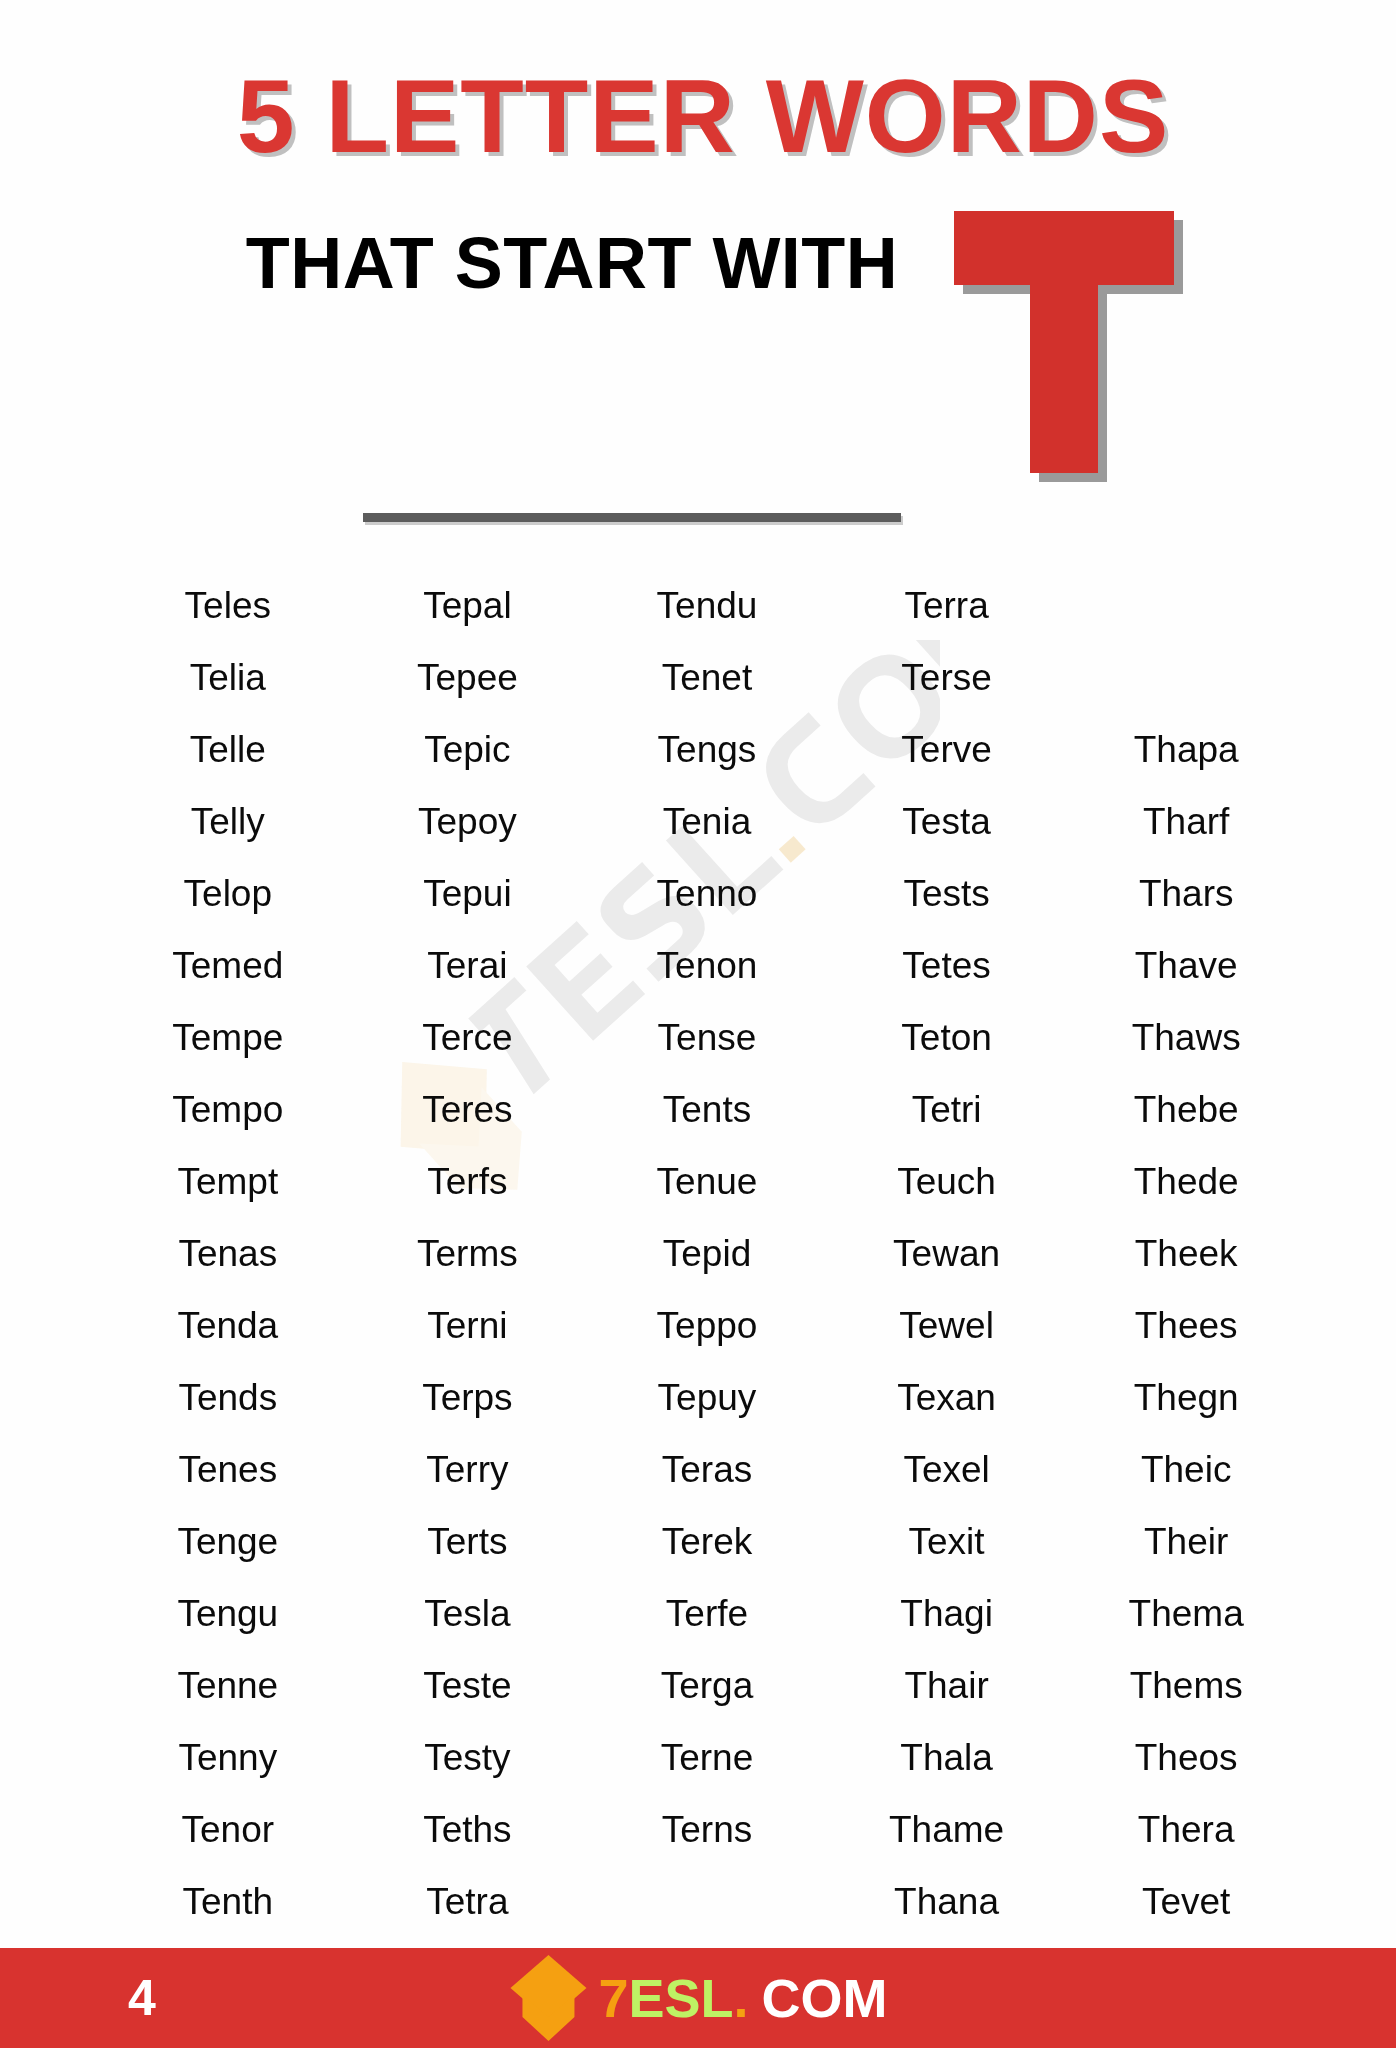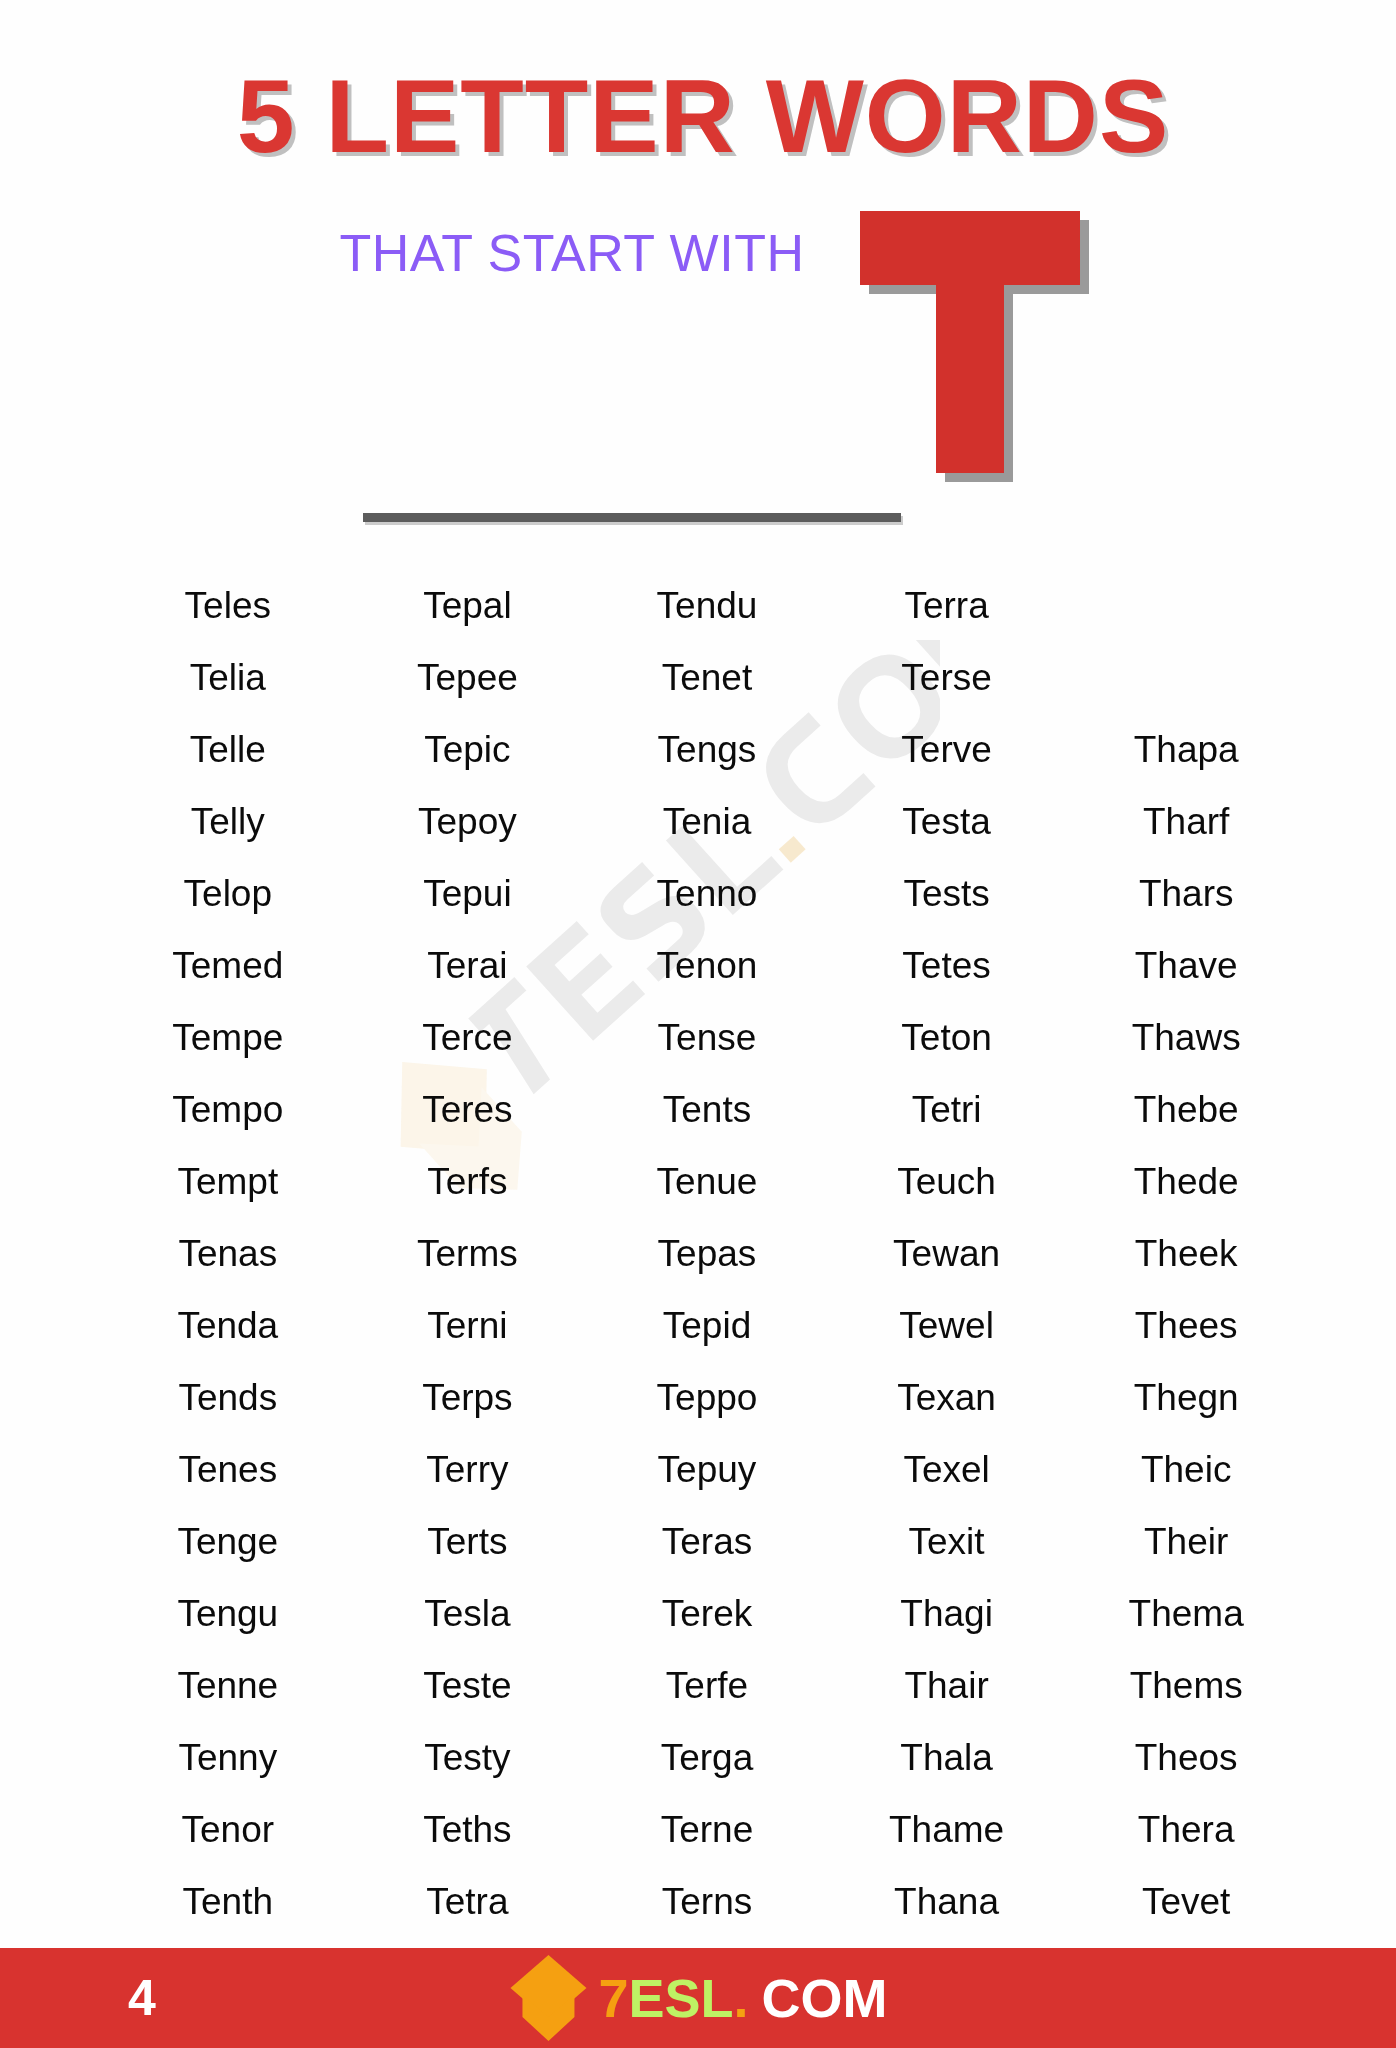--- a/index.html
+++ b/index.html
@@ -53,24 +53,24 @@
 
   #subtitle-row {
     display:flex;
     align-items:flex-start;
     justify-content:center;
     margin-top:36px;
     padding-left:30px;
   }
 
   #subtitle {
-    font-size:52px;
-    font-weight:normal;
+    font-size:72px;
+    font-weight:bold;
     letter-spacing:.5px;
-    color:#8b5cf6;
+    color:#000000;
     line-height:1;
     padding-top:20px;
   }
 
   
   #letter-badge {
     position:relative;
     width:232px;
     height:270px;
     margin-left:50px;
@@ -263,21 +263,20 @@
       <div class="word-col">
         <div class="word-cell">Tendu</div>
         <div class="word-cell">Tenet</div>
         <div class="word-cell">Tengs</div>
         <div class="word-cell">Tenia</div>
         <div class="word-cell">Tenno</div>
         <div class="word-cell">Tenon</div>
         <div class="word-cell">Tense</div>
         <div class="word-cell">Tents</div>
         <div class="word-cell">Tenue</div>
-        <div class="word-cell">Tepas</div>
         <div class="word-cell">Tepid</div>
         <div class="word-cell">Teppo</div>
         <div class="word-cell">Tepuy</div>
         <div class="word-cell">Teras</div>
         <div class="word-cell">Terek</div>
         <div class="word-cell">Terfe</div>
         <div class="word-cell">Terga</div>
         <div class="word-cell">Terne</div>
         <div class="word-cell">Terns</div>
       </div>

